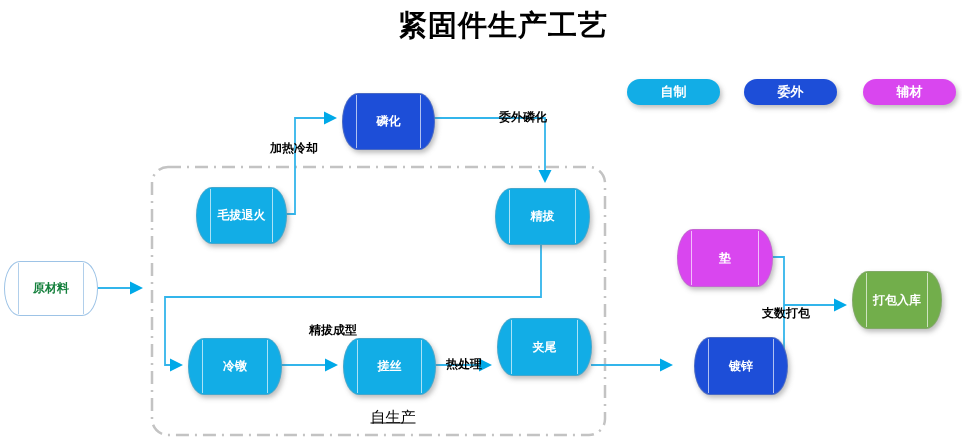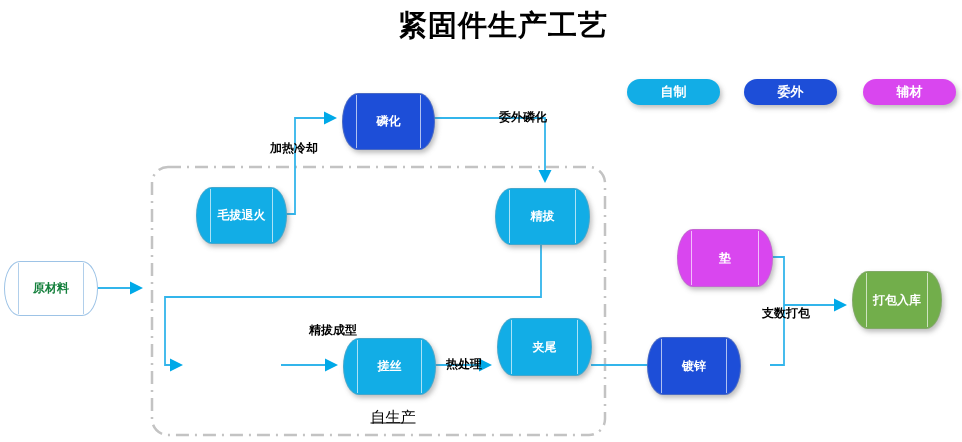--- a/index.html
+++ b/index.html
@@ -80,23 +80,24 @@
   </svg>
 
   <div class="pill c-blue" style="left:627px;">自制</div>
   <div class="pill c-orange" style="left:744px;">委外</div>
   <div class="pill c-red" style="left:863px;">辅材</div>
 
   <div class="node c-input" style="left:4px;top:261px;width:92px;height:53px;">原材料</div>
   <div class="node c-blue" style="left:196px;top:187px;width:89px;height:55px;">毛拔退火</div>
   <div class="node c-orange" style="left:342px;top:93px;width:91px;height:55px;">磷化</div>
   <div class="node c-blue" style="left:495px;top:188px;width:93px;height:55px;">精拔</div>
+  <div class="node c-blue" style="left:188px;top:338px;width:92px;height:55px;">冷镦</div>
   <div class="node c-blue" style="left:343px;top:338px;width:91px;height:55px;text-align:center;">搓丝</div>
   <div class="node c-blue" style="left:497px;top:318px;width:93px;height:56px;">夹尾</div>
-  <div class="node c-orange" style="left:647px;top:337px;width:92px;height:56px;">镀锌</div>
+  <div class="node c-orange" style="left:694px;top:337px;width:92px;height:56px;">镀锌</div>
   <div class="node c-red" style="left:677px;top:229px;width:94px;height:56px;">垫</div>
   <div class="node c-green" style="left:852px;top:271px;width:88px;height:56px;">打包入库</div>
 
   <span class="flow-label" style="left:294px;top:148px;">加热冷却</span>
   <span class="flow-label" style="left:523px;top:117px;">委外磷化</span>
   <span class="flow-label" style="left:333px;top:297px;margin-top:33px;">精拔成型</span>
   <span class="flow-label" style="left:464px;top:364px;">热处理</span>
   <span class="flow-label" style="left:786px;top:313px;">支数打包</span>
 
   <span class="group-label" style="left:393px;top:417px;">自生产</span>

